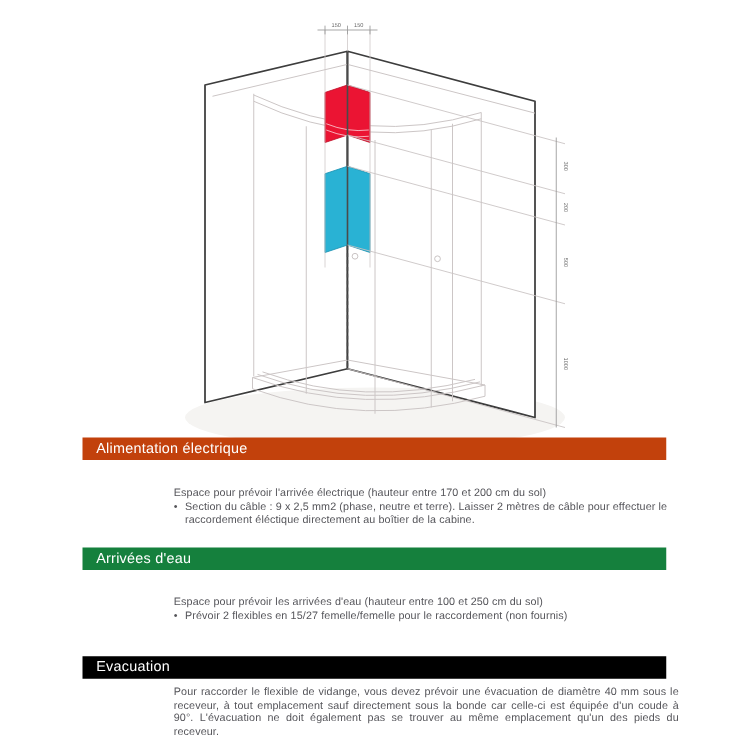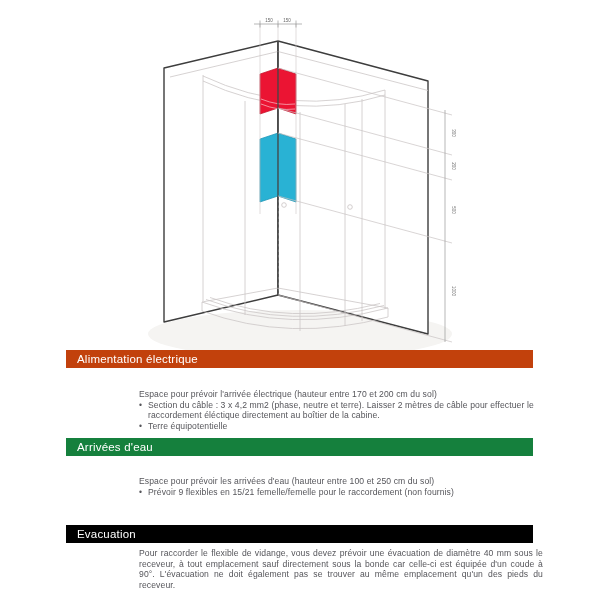--- a/index.html
+++ b/index.html
@@ -107,32 +107,31 @@
       <text transform="translate(451.5,291) rotate(90)" text-anchor="middle" font-size="4.5" fill="#666666">1000</text>
     </g>
   </svg>
 
   <div class="band band-electric">
     <span>Alimentation électrique</span>
   </div>
   <div class="textblock tb1">
     <p>Espace pour prévoir l'arrivée électrique (hauteur entre 170 et 200 cm du sol)</p>
     <ul>
-      <li>Section du câble : 3 x 4,2 mm2 (phase, neutre et terre). Laisser 2 mètres de câble pour effectuer le raccordement éléctique directement au boîtier de la cabine.</li>
-      <li>Terre équipotentielle</li>
+      <li>Section du câble : 9 x 2,5 mm2 (phase, neutre et terre). Laisser 2 mètres de câble pour effectuer le raccordement éléctique directement au boîtier de la cabine.</li>
     </ul>
   </div>
 
   <div class="band band-water">
     <span>Arrivées d'eau</span>
   </div>
   <div class="textblock tb2">
     <p>Espace pour prévoir les arrivées d'eau (hauteur entre 100 et 250 cm du sol)</p>
     <ul>
-      <li>Prévoir 9 flexibles en 15/21 femelle/femelle pour le raccordement (non fournis)</li>
+      <li>Prévoir 2 flexibles en 15/27 femelle/femelle pour le raccordement (non fournis)</li>
     </ul>
   </div>
 
   <div class="band band-drain">
     <span>Evacuation</span>
   </div>
   <div class="textblock tb3">
     <p>Pour raccorder le flexible de vidange, vous devez prévoir une évacuation de diamètre 40 mm sous le receveur, à tout emplacement sauf directement sous la bonde car celle-ci est équipée d'un coude à 90°. L'évacuation ne doit également pas se trouver au même emplacement qu'un des pieds du receveur.</p>
   </div>
 

